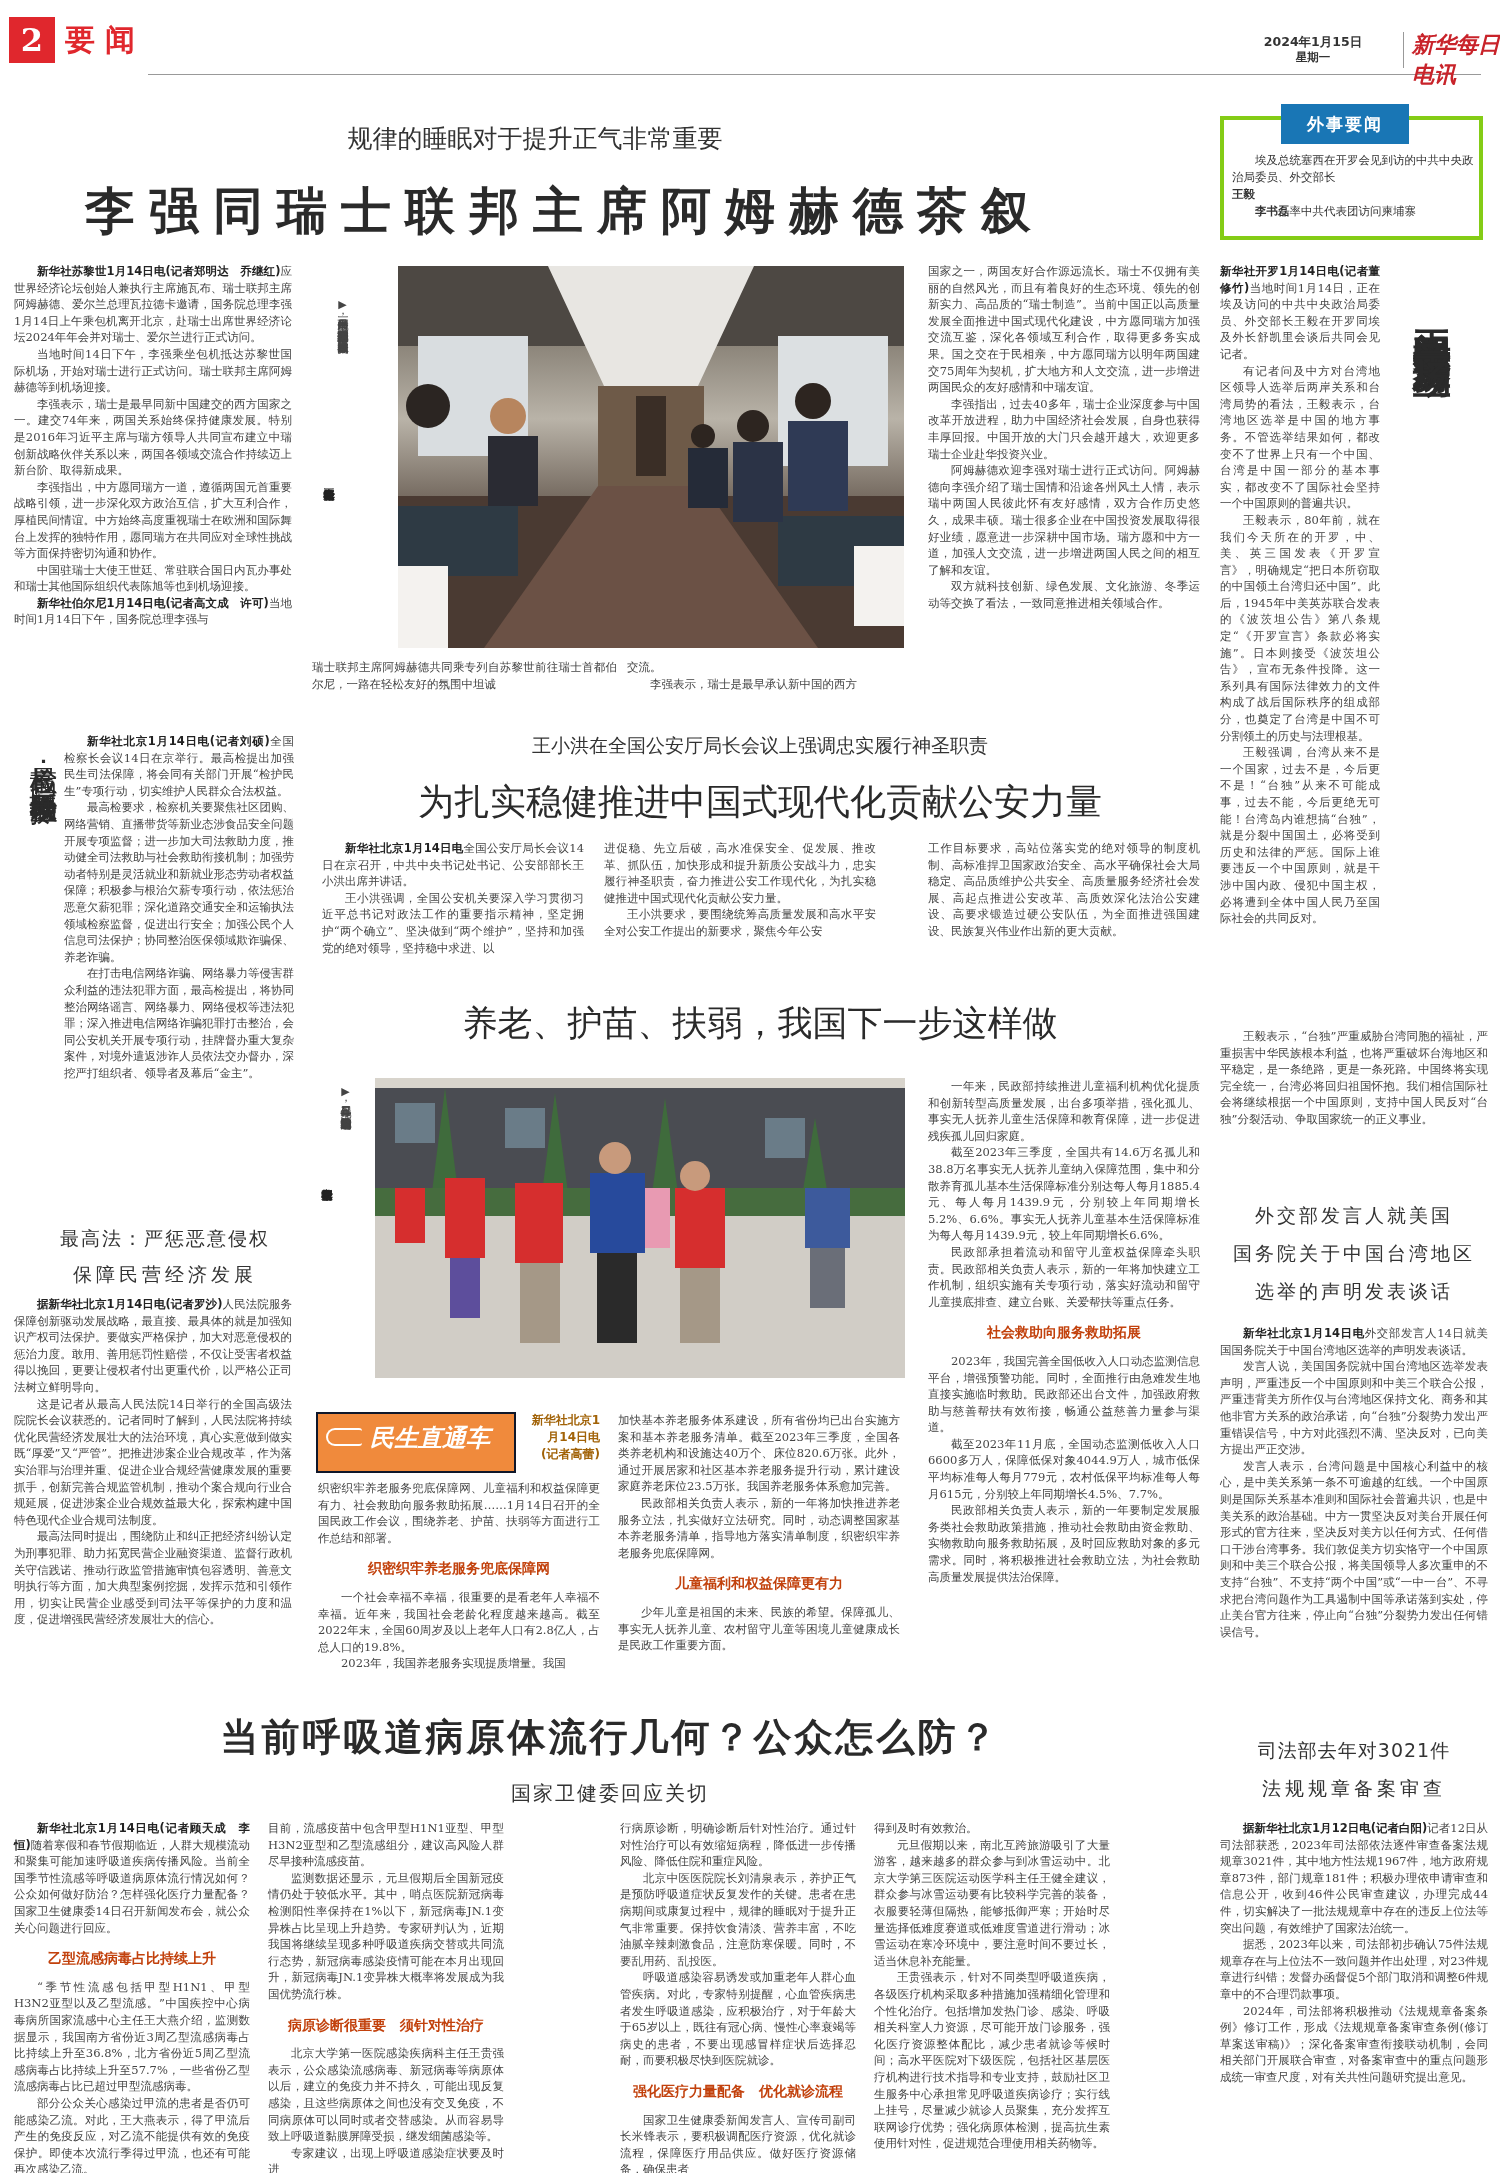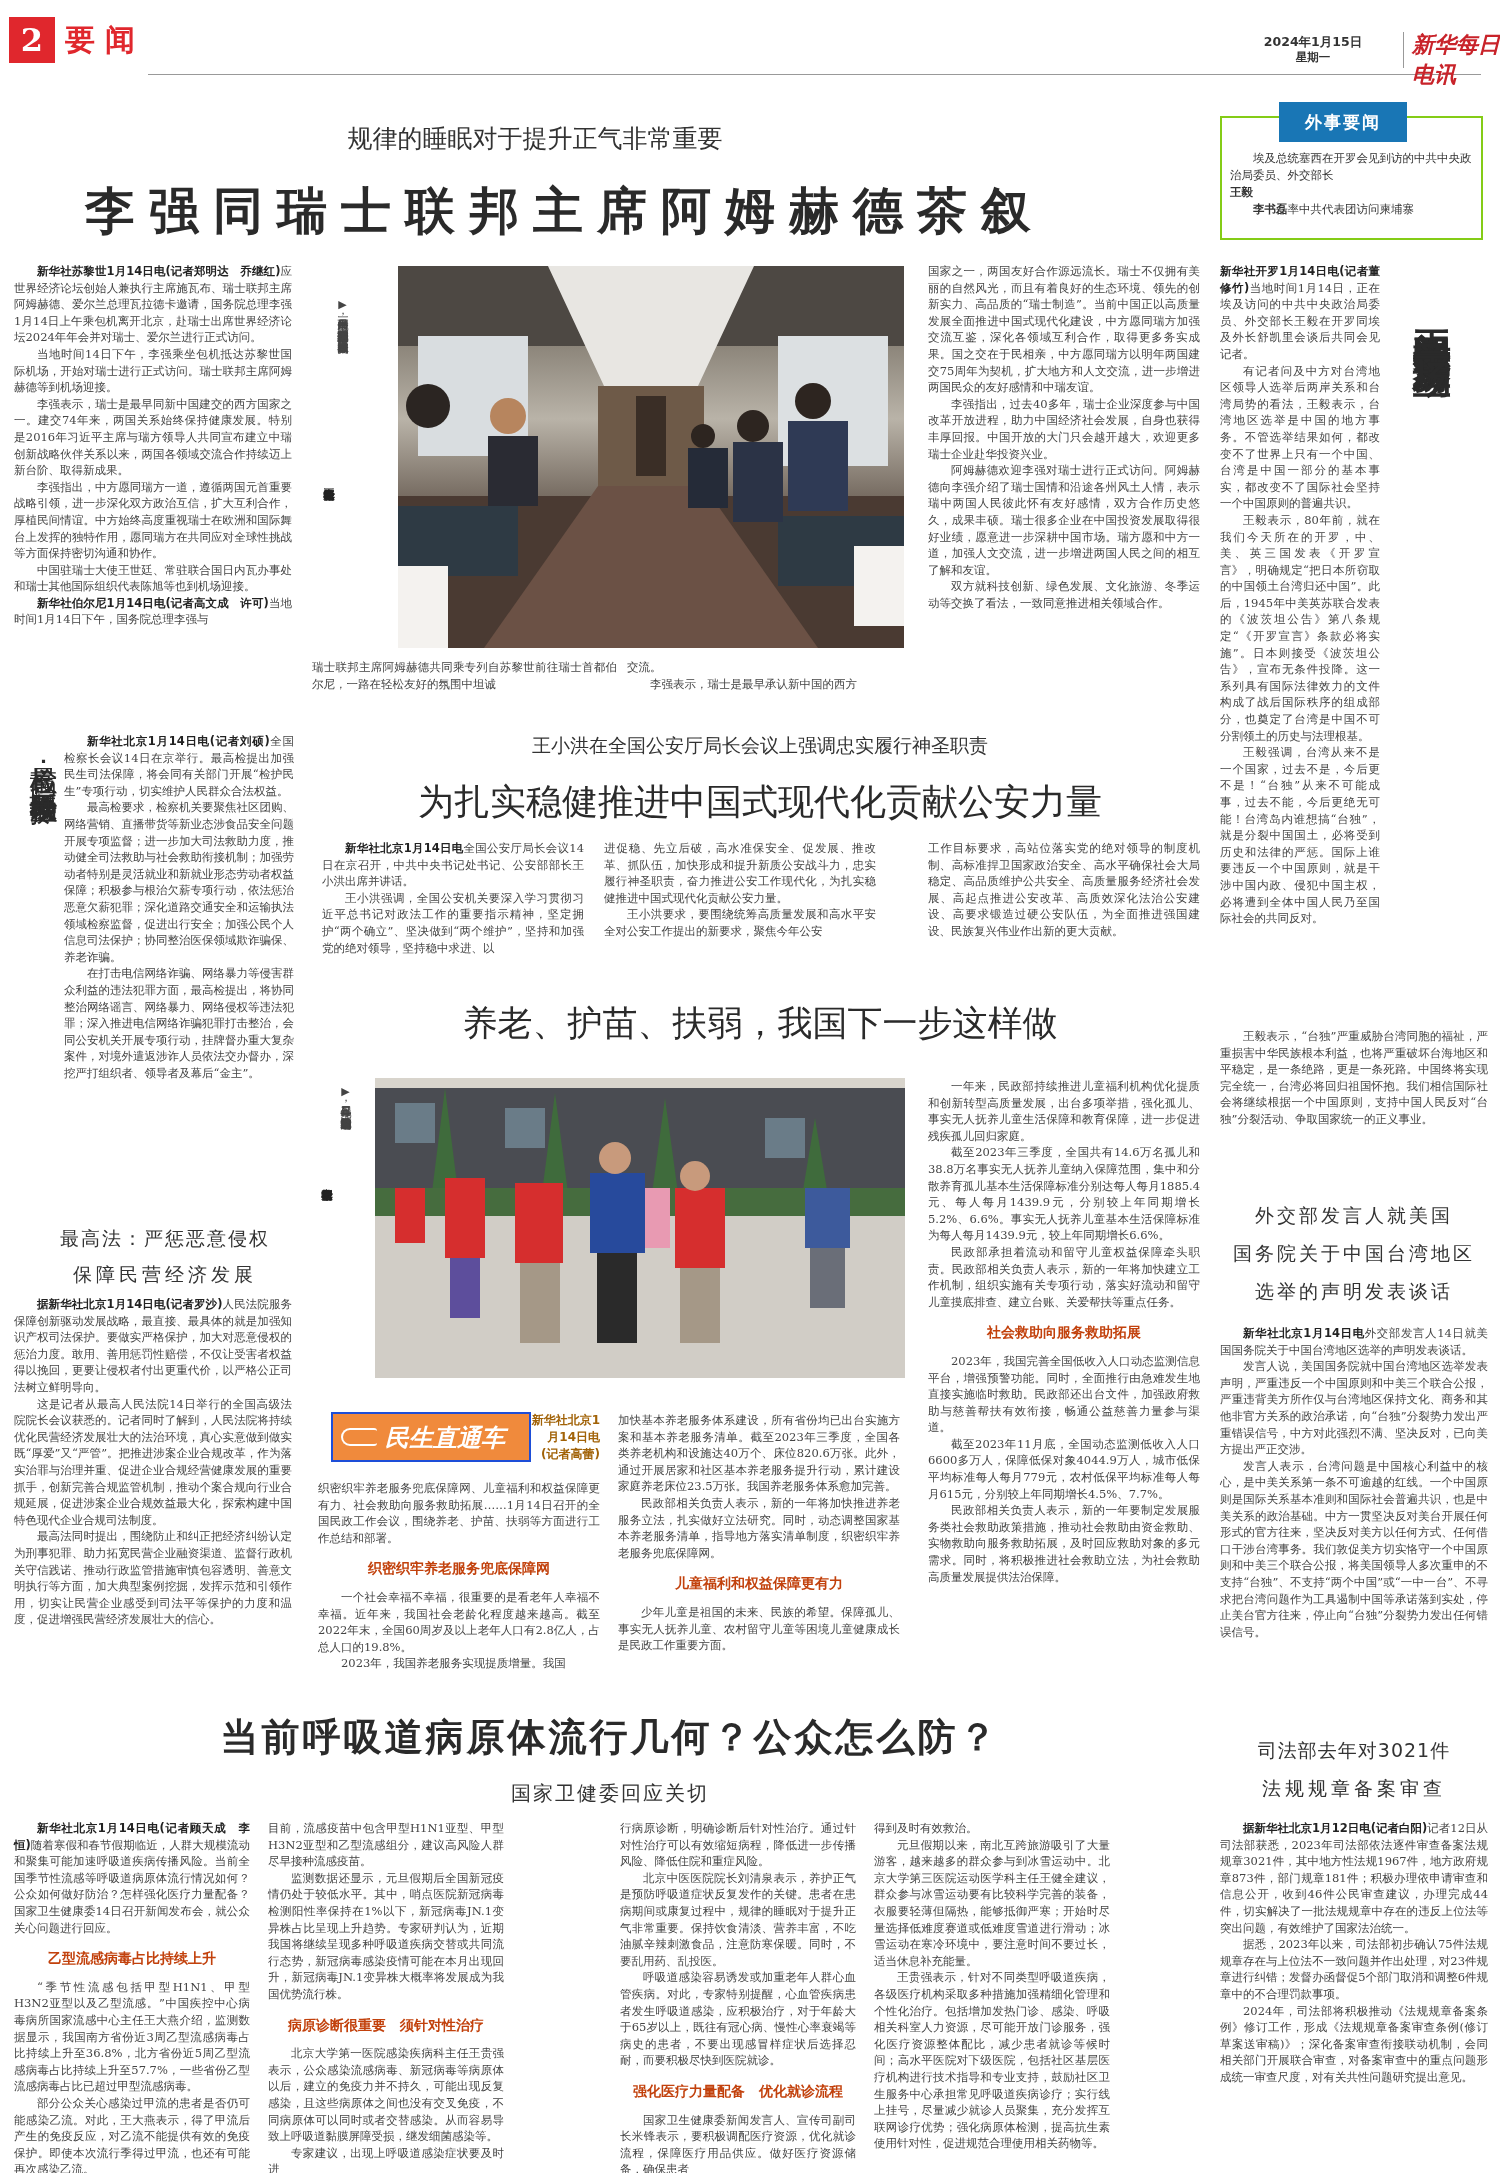--- a/index.html
+++ b/index.html
@@ -77,21 +77,21 @@
   <p>李强表示，瑞士是最早承认新中国的西方</p>
 </div>
 
 <div class="abs body-text" style="left:928px;top:263px;width:272px">
   <p class="noindent">国家之一，两国友好合作源远流长。瑞士不仅拥有美丽的自然风光，而且有着良好的生态环境、领先的创新实力、高品质的“瑞士制造”。当前中国正以高质量发展全面推进中国式现代化建设，中方愿同瑞方加强交流互鉴，深化各领域互利合作，取得更多务实成果。国之交在于民相亲，中方愿同瑞方以明年两国建交75周年为契机，扩大地方和人文交流，进一步增进两国民众的友好感情和中瑞友谊。</p>
   <p>李强指出，过去40多年，瑞士企业深度参与中国改革开放进程，助力中国经济社会发展，自身也获得丰厚回报。中国开放的大门只会越开越大，欢迎更多瑞士企业赴华投资兴业。</p>
   <p>阿姆赫德欢迎李强对瑞士进行正式访问。阿姆赫德向李强介绍了瑞士国情和沿途各州风土人情，表示瑞中两国人民彼此怀有友好感情，双方合作历史悠久，成果丰硕。瑞士很多企业在中国投资发展取得很好业绩，愿意进一步深耕中国市场。瑞方愿和中方一道，加强人文交流，进一步增进两国人民之间的相互了解和友谊。</p>
   <p>双方就科技创新、绿色发展、文化旅游、冬季运动等交换了看法，一致同意推进相关领域合作。</p>
 </div>
 
-<div class="abs" style="left:1220px;top:116px;width:263px;height:124px;border:2px solid #84cc16">
+<div class="abs" style="left:1220px;top:116px;width:263px;height:124px;border:4px solid #84cc16">
   <div class="abs" style="left:57px;top:-16px;width:128px;height:40px;background:#1976b5;color:#fff;font:bold 17px/40px 'DejaVu Sans',sans-serif;text-align:center;letter-spacing:2px">外事要闻</div>
   <div class="abs" style="left:8px;top:32px;width:246px;font-size:11.5px;line-height:17px;color:#333;font-family:'DejaVu Serif',serif">
     <p style="text-indent:2em"><span>埃及总统塞西在开罗会见到访的中共中央政治局委员、外交部长</span><br><b style="font-family:'DejaVu Sans',sans-serif">王毅</b></p>
     <p style="text-indent:2em"><b style="font-family:'DejaVu Sans',sans-serif">李书磊</b><span>率中共代表团访问柬埔寨</span></p>
   </div>
 </div>
 
 <div class="abs vtext" style="left:1412px;top:300px;height:720px;font:bold 38px/40px 'DejaVu Serif',serif;color:#2a2a2a;letter-spacing:2px">王毅阐明中方关于台湾局势严正立场</div>
 <div class="abs body-text" style="left:1220px;top:263px;width:160px">
   <p class="noindent"><span class="lead">新华社开罗1月14日电(记者董修竹)</span><span>当地时间1月14日，正在埃及访问的中共中央政治局委员、外交部长王毅在开罗同埃及外长舒凯里会谈后共同会见记者。</span></p>
@@ -160,21 +160,21 @@
     <circle cx="240" cy="80" r="16" fill="#c89a7c"></circle>
     <rect x="300" y="110" width="50" height="80" fill="#d62e2e"></rect>
     <rect x="305" y="190" width="40" height="75" fill="#a59887"></rect>
     <circle cx="320" cy="98" r="15" fill="#c89a7c"></circle>
     <rect x="270" y="110" width="25" height="60" fill="#e89ab2"></rect>
     <rect x="430" y="110" width="45" height="60" fill="#3d5a9c"></rect>
     <rect x="435" y="170" width="35" height="60" fill="#6a6e78"></rect>
   </svg>
 </div>
 
-<div class="abs" style="left:331px;top:1412px;width:200px;height:50px;background:#f08a3c;border:2px solid #1d4ed8">
+<div class="abs" style="left:316px;top:1412px;width:200px;height:61px;background:#f08a3c;border:2px solid #0f172a">
   <div class="abs" style="left:8px;top:14px;width:36px;height:18px;border:2px solid #fff;border-radius:12px 4px 4px 12px;border-right:none"></div>
   <div class="abs" style="left:52px;top:6px;color:#fff;font:italic bold 24px/36px 'DejaVu Sans',sans-serif">民生直通车</div>
 </div>
 <div class="abs" style="left:530px;top:1412px;width:70px;font:bold 12px/17px 'DejaVu Sans',sans-serif;color:#a16207;text-align:right">新华社北京1月14日电(记者高蕾)</div>
 
 <div class="abs body-text" style="left:318px;top:1480px;width:282px">
   <p class="noindent">织密织牢养老服务兜底保障网、儿童福利和权益保障更有力、社会救助向服务救助拓展……1月14日召开的全国民政工作会议，围绕养老、护苗、扶弱等方面进行工作总结和部署。</p>
   <div class="sec-head">织密织牢养老服务兜底保障网</div>
   <p>一个社会幸福不幸福，很重要的是看老年人幸福不幸福。近年来，我国社会老龄化程度越来越高。截至2022年末，全国60周岁及以上老年人口有2.8亿人，占总人口的19.8%。</p>
   <p>2023年，我国养老服务实现提质增量。我国</p>

